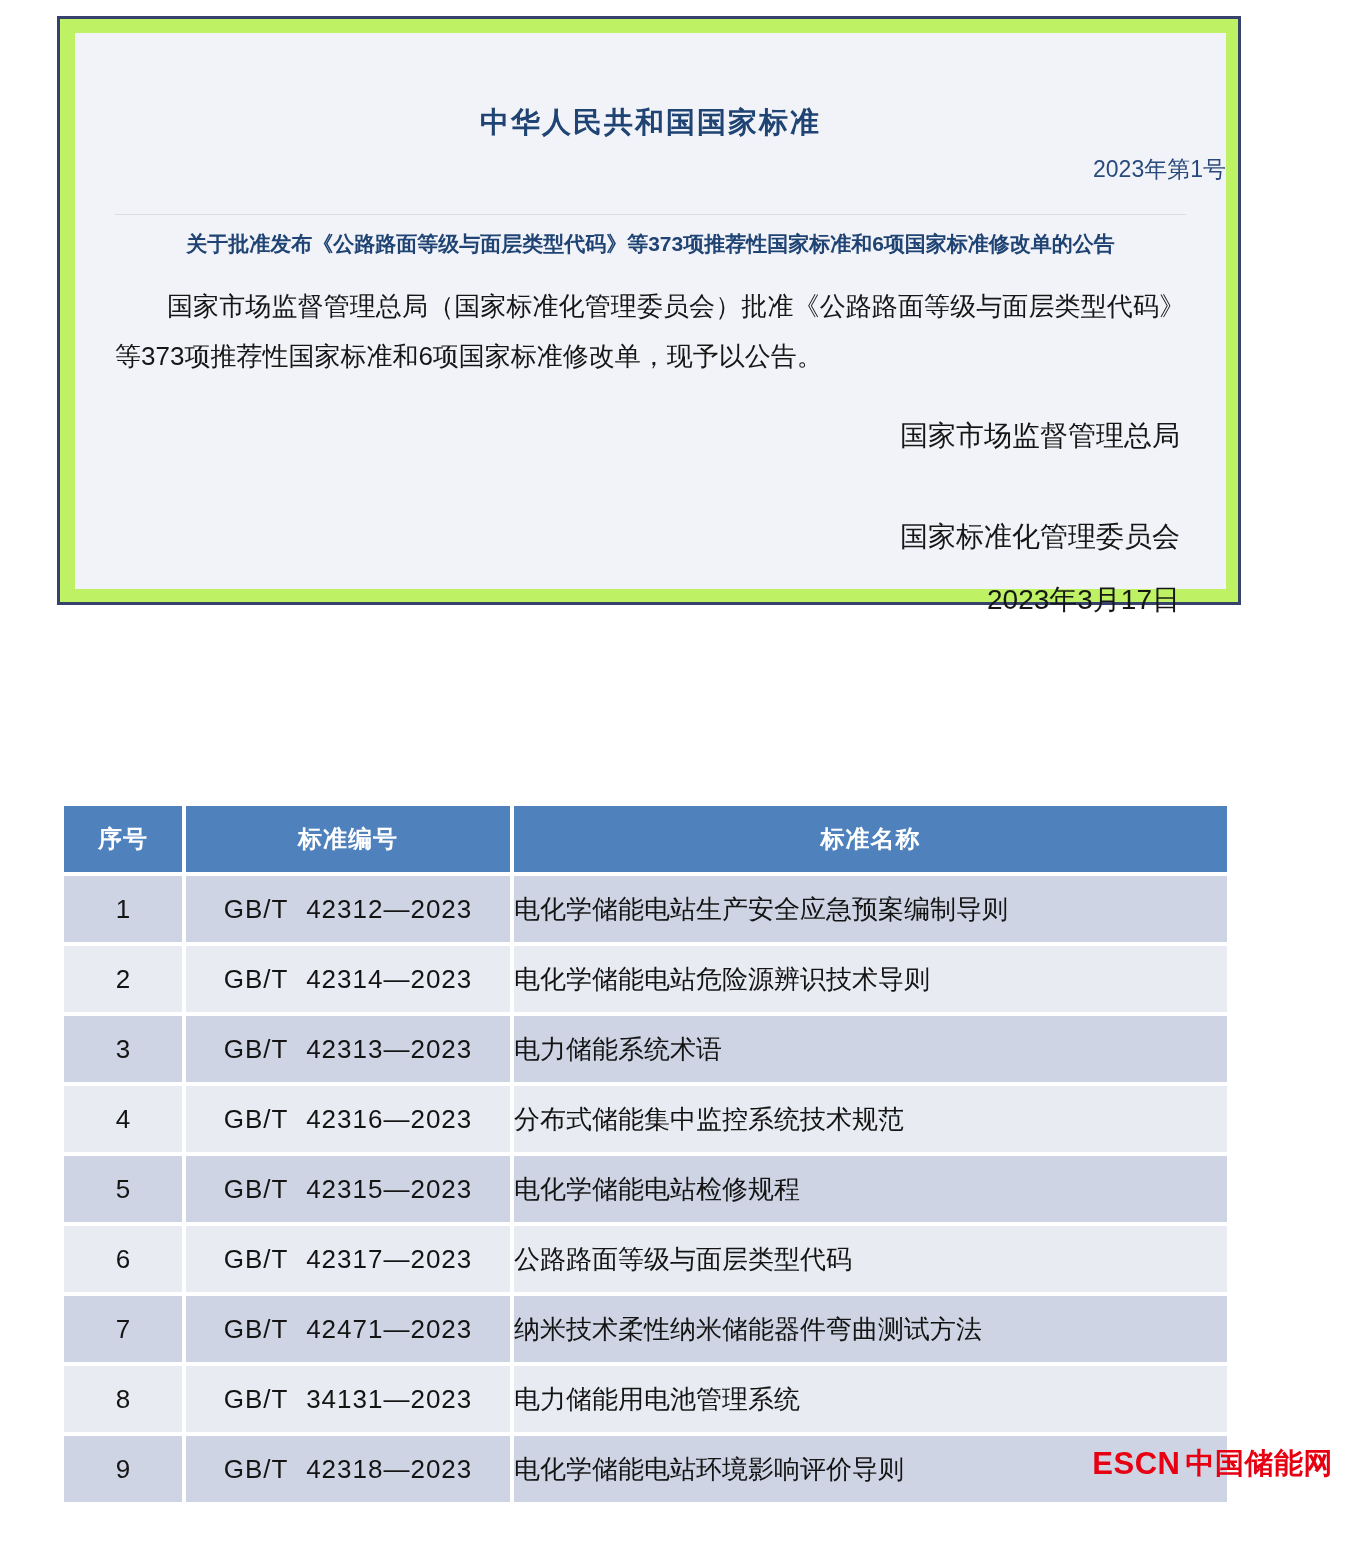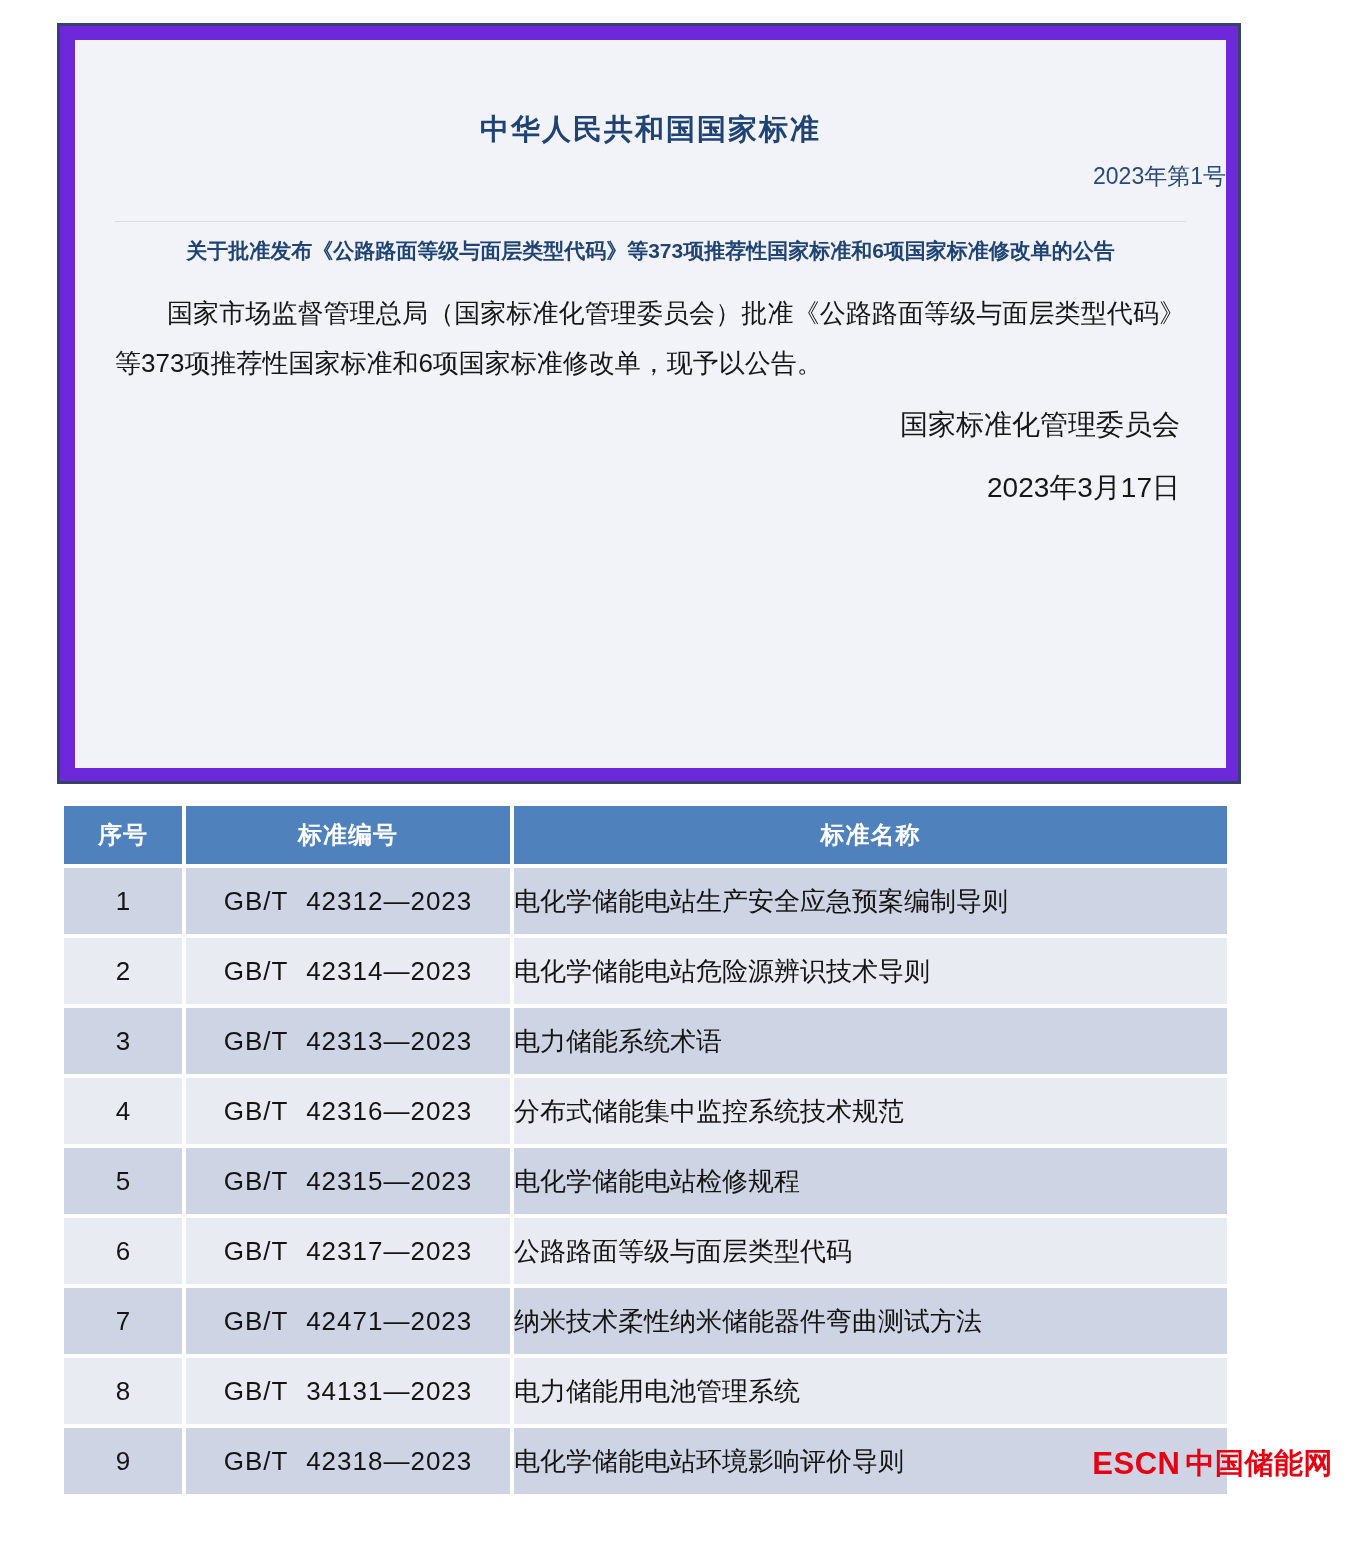--- a/index.html
+++ b/index.html
@@ -5,22 +5,22 @@
   * { margin:0; padding:0; box-sizing:border-box; }
   html,body { background:#ffffff; }
   body {
     width:1357px; height:1562px; position:relative; overflow:hidden;
     font-family:"Liberation Sans","DejaVu Sans",sans-serif;
     color:#161616;
   }
 
   
   .announce-box {
-    position:absolute; left:57px; top:23px; width:1184px; height:761px;
-    border:3px solid #36426B; background:#6d28d9;
+    position:absolute; left:57px; top:16px; width:1184px; height:589px;
+    border:3px solid #36426B; background:#bef264;
   }
   .announce-card {
     position:absolute; left:15px; top:14px; right:12px; bottom:13px;
     background:#F2F3F8;
   }
   .org-title {
     padding-top:74px; text-align:center;
     font-size:29px; line-height:30px; font-weight:bold; color:#1F4373;
     letter-spacing:2px;
   }
@@ -39,35 +39,35 @@
   .announce-heading {
     margin:6px 44px 0 44px; text-align:center;
     font-size:21px; line-height:46px; font-weight:bold; color:#1F4373;
   }
   .announce-body {
     margin:14px 41px 0 40px; text-align:justify;
     font-size:26px; line-height:50px; color:#161616; text-indent:2em;
   }
   .sig { text-align:right; padding-right:46px; font-size:28px; line-height:30px; color:#161616; }
   .sig-1 { margin-top:40px; }
-  .sig-2 { margin-top:22px; }
+  .sig-2 { margin-top:71px; }
   .sig-date { margin-top:33px; }
 
   
   .std-table {
     position:absolute; left:60px; top:802px;
     border-collapse:separate; border-spacing:4px;
     table-layout:fixed;
   }
   .std-table col.c-no   { width:118px; }
   .std-table col.c-code { width:324px; }
   .std-table col.c-name { width:713px; }
   .std-table th {
     background:#4F81BD; color:#ffffff; font-size:24px; font-weight:bold;
-    height:58px; text-align:center; letter-spacing:1px;
+    height:66px; text-align:center; letter-spacing:1px;
   }
   .std-table td {
     height:66px; font-size:26px; color:#141414; text-align:center;
     overflow:hidden; white-space:nowrap;
   }
   .std-table td.cell-name { text-align:left; padding-left:0; }
   .std-table td.cell-code { word-spacing:10px; letter-spacing:1px; }
   .std-table tbody tr:nth-child(odd)  td { background:#CED4E3; }
   .std-table tbody tr:nth-child(even) td { background:#E9EBF2; }
 
@@ -82,20 +82,21 @@
 </head>
 <body>
 
 <div class="announce-box">
   <div class="announce-card">
     <div class="org-title">中华人民共和国国家标准</div>
     <div class="issue-no">2023年第1号</div>
     <div class="divider"></div>
     <div class="announce-heading">关于批准发布《公路路面等级与面层类型代码》等373项推荐性国家标准和6项国家标准修改单的公告</div>
     <div class="announce-body">国家市场监督管理总局（国家标准化管理委员会）批准《公路路面等级与面层类型代码》等373项推荐性国家标准和6项国家标准修改单，现予以公告。</div>
+    <div class="sig sig-1">国家市场监督管理总局</div>
     <div class="sig sig-2">国家标准化管理委员会</div>
     <div class="sig sig-date">2023年3月17日</div>
   </div>
 </div>
 
 <table class="std-table">
   <colgroup>
       <col class="c-no">
       <col class="c-code">
       <col class="c-name">

